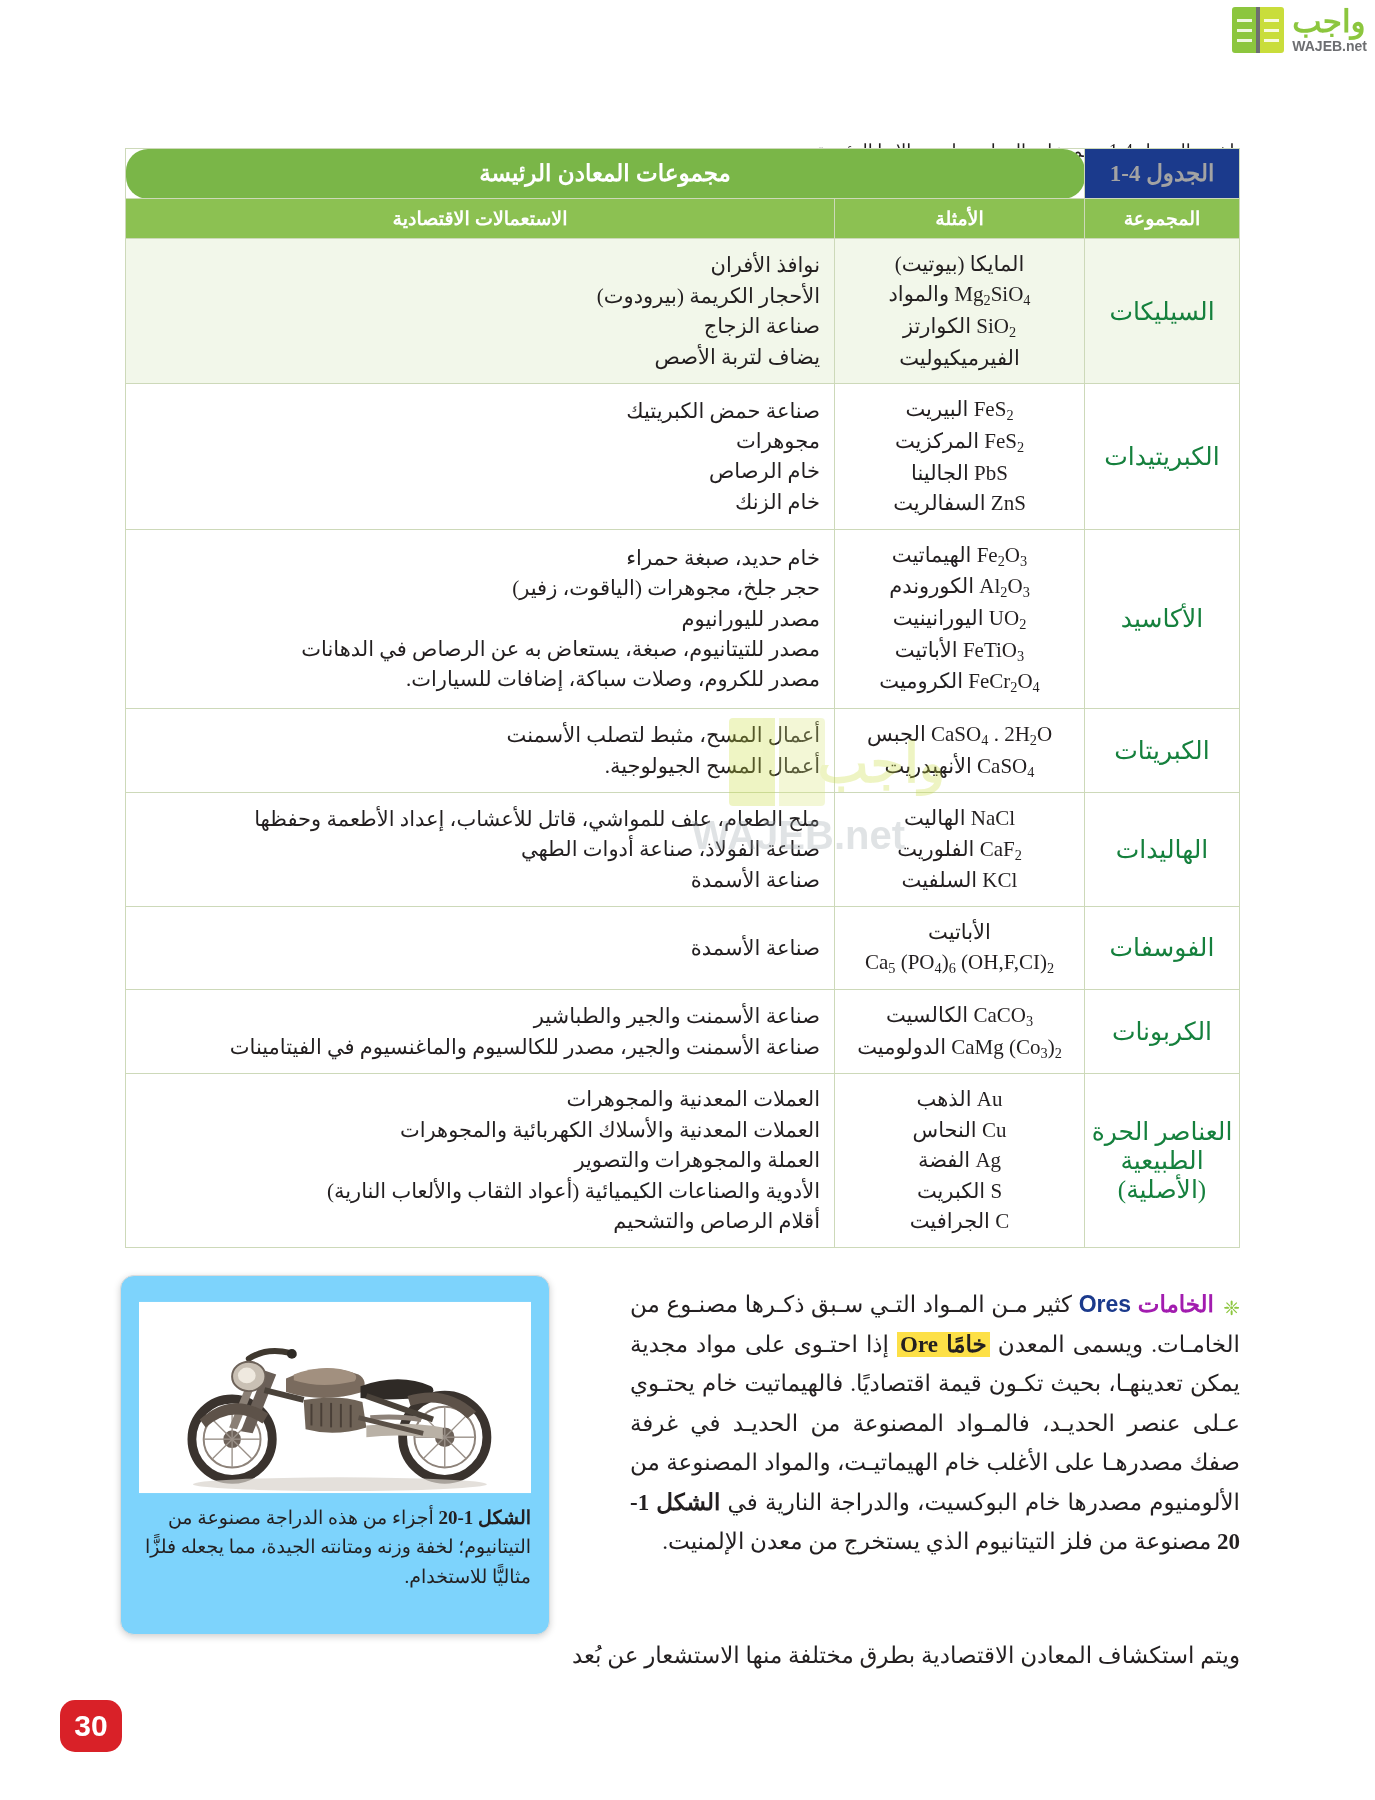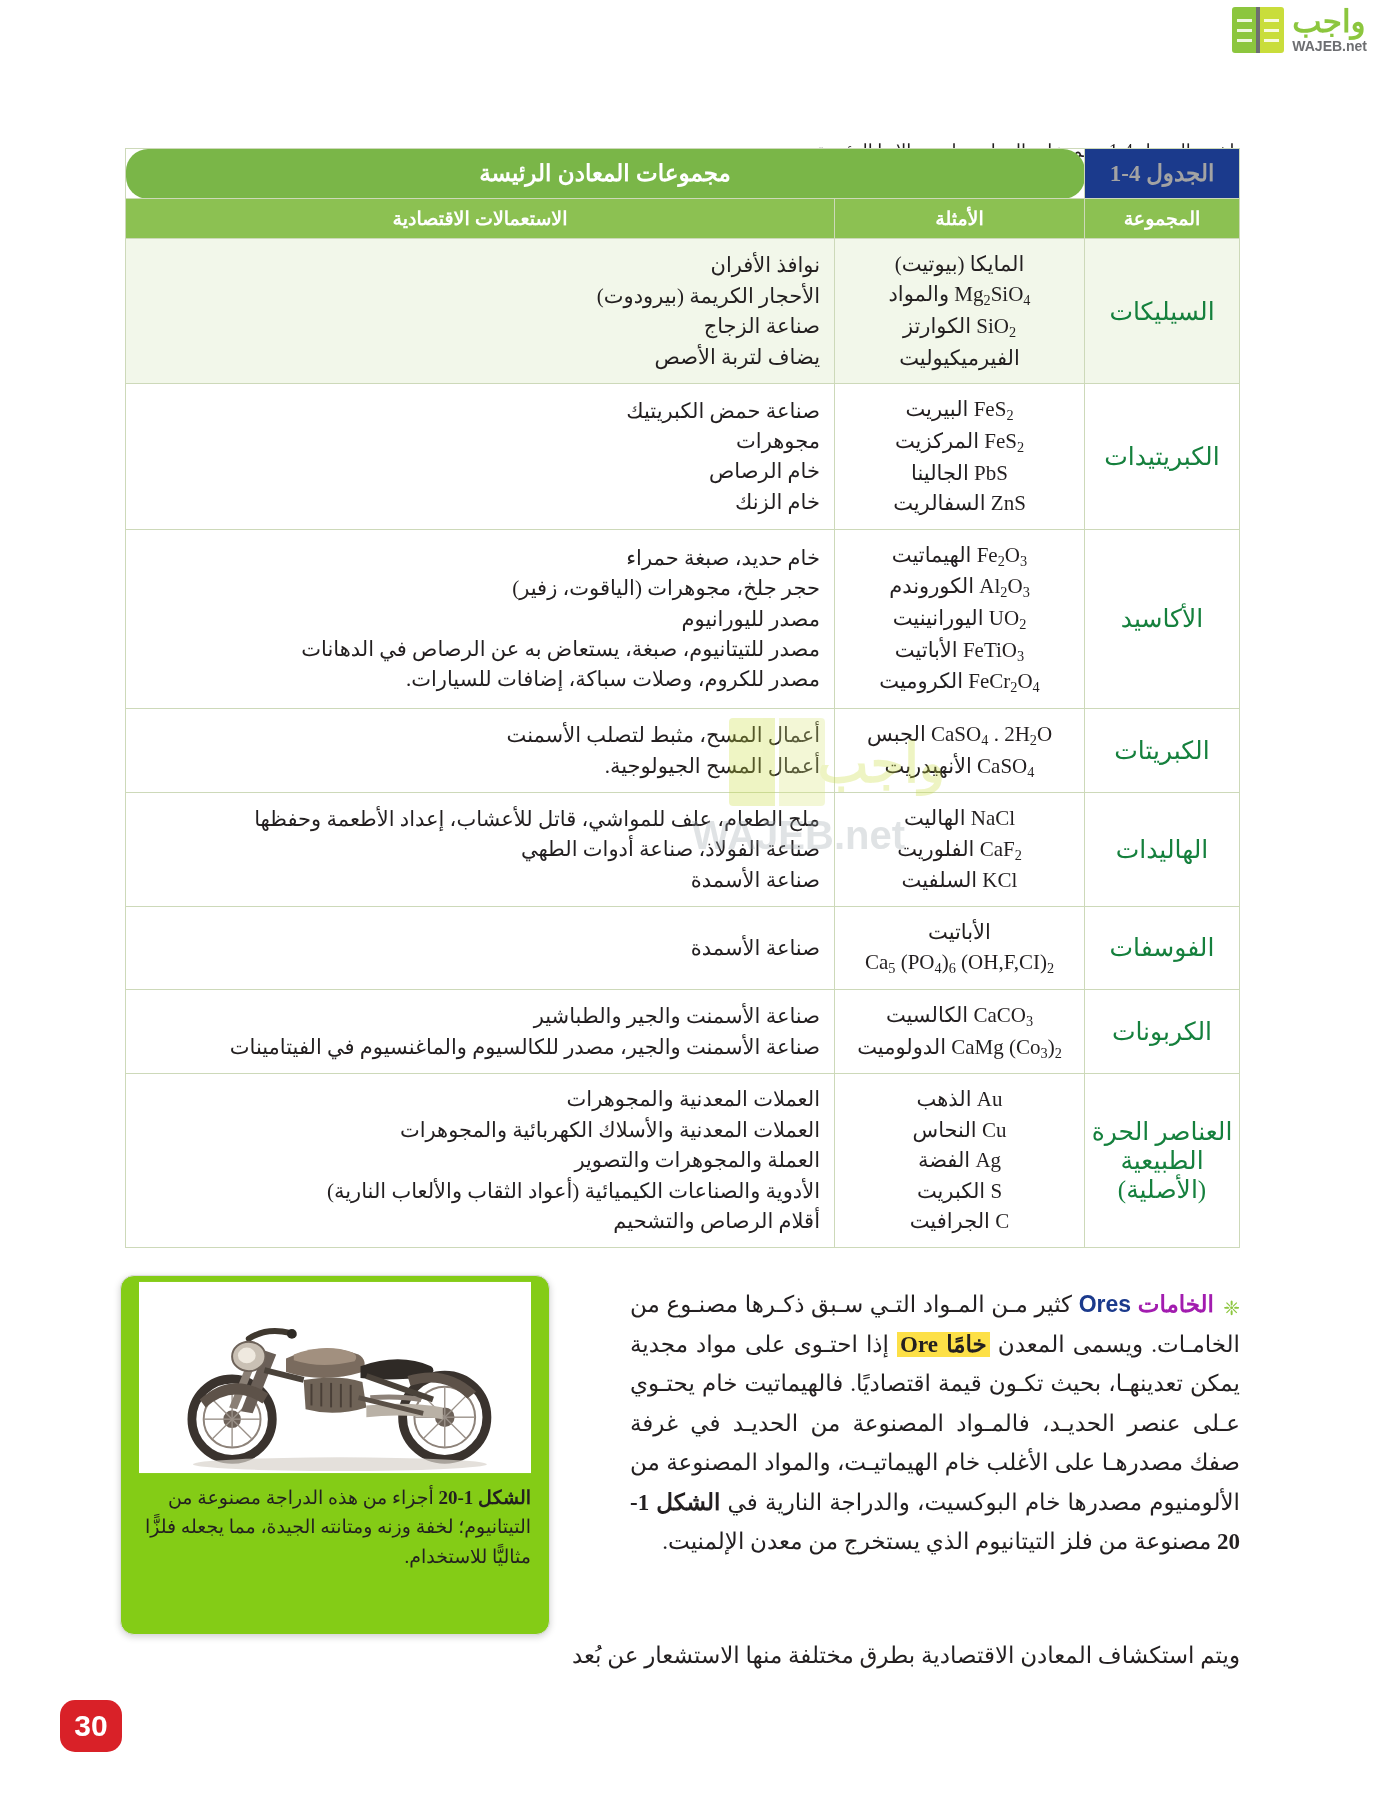--- a/index.html
+++ b/index.html
@@ -98,23 +98,23 @@
   .leaf-bullet::before { content:"❈"; color:#8cc63e; font-size:20px; }
 
   .last-line {
     position:absolute; top:1642px; right:135px; width:1110px;
     text-align:right; font-size:23px;
   }
 
   
   .figbox {
     position:absolute; top:1275px; left:120px; width:430px; height:360px;
-    background:#84cc16; border:1px solid #dcdcdc; border-radius:14px;
+    background:#7dd3fc; border:1px solid #dcdcdc; border-radius:14px;
     box-shadow:0 2px 7px rgba(0,0,0,.18);
-    padding:4px 18px;
+    padding:24px 18px;
   }
   .moto-img { width:100%; height:195px; position:relative; overflow:hidden; }
   .fig-cap { font-size:19px; line-height:1.55; text-align:right; margin-top:8px; direction:rtl;}
   .fig-cap .bold { font-weight:bold; }
 
   
   .pagenum {
     position:absolute; left:60px; top:1700px;
     width:62px; height:52px; background:#d92128; color:#fff;
     font-family:"Liberation Sans", sans-serif; font-weight:bold; font-size:30px;

